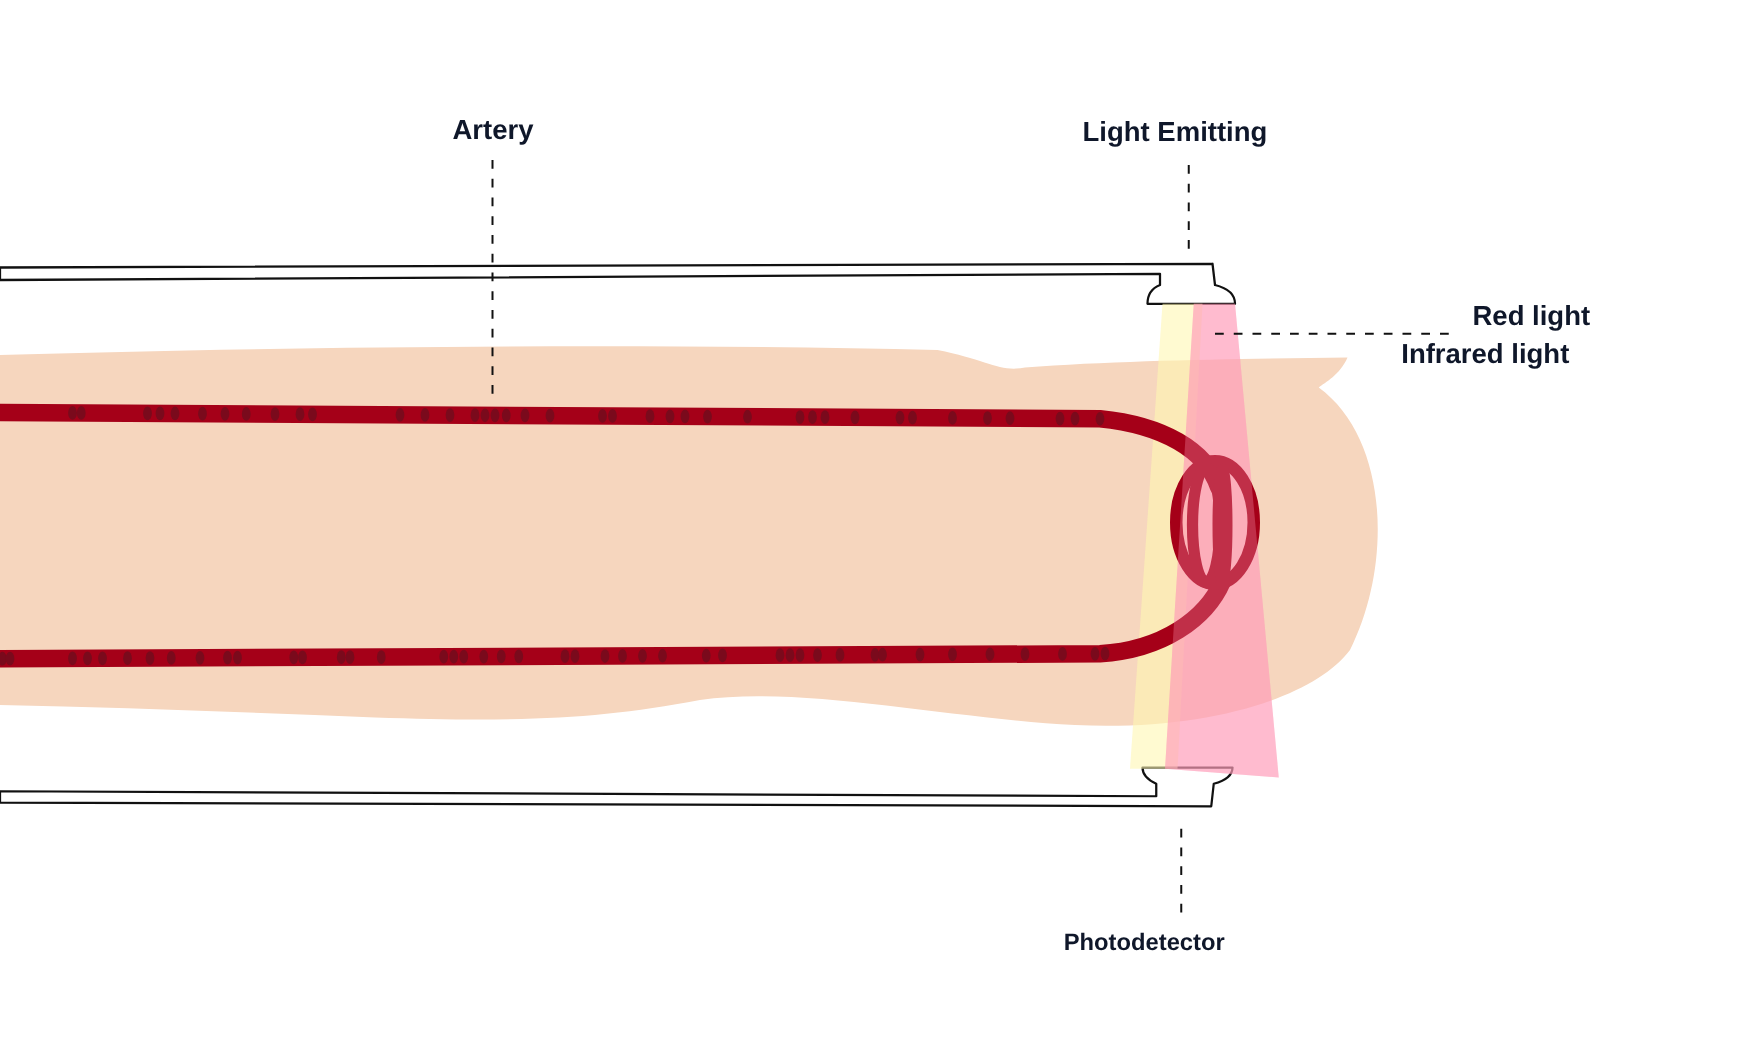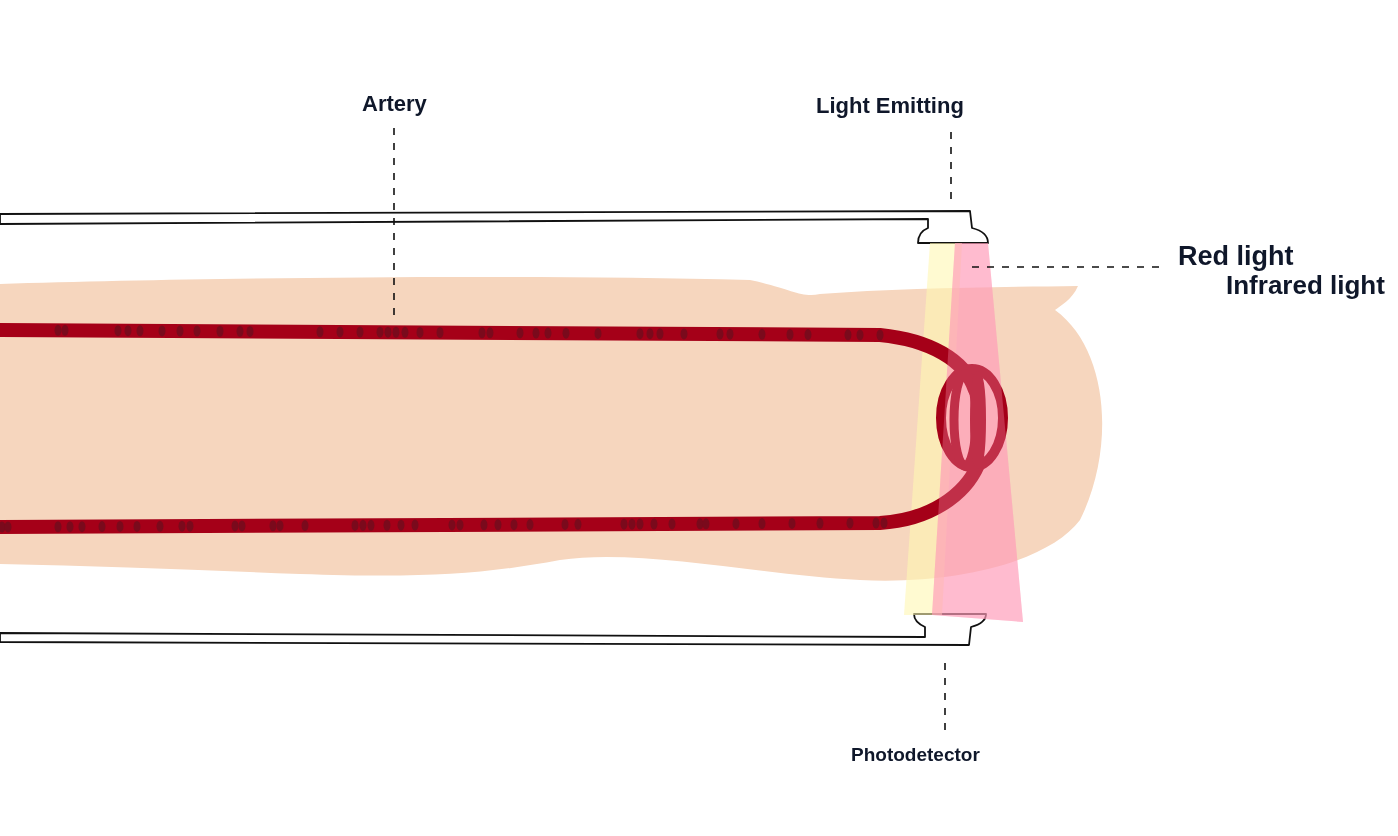--- a/index.html
+++ b/index.html
@@ -7,23 +7,23 @@
     #stage { position: absolute; left: 0; top: 0; width: 1398px; height: 836px; }
     .label {
       position: absolute;
       font-family: "Liberation Sans", sans-serif;
       font-weight: bold;
       color: #0f172a;
       white-space: nowrap;
       line-height: 1.2;
     }
     .lbl-artery { left: 362px; top: 91px; font-size: 22px; }
-    .lbl-emit { left: 816px; top: 93px; font-size: 22px; text-align: center; }
-    .lbl-red { left: 1178px; top: 240px; font-size: 27px; text-align: center; }
-    .lbl-ir { left: 1226px; top: 270px; font-size: 26px; }
+    .lbl-emit { left: 866px; top: 93px; font-size: 22px; text-align: center; }
+    .lbl-red { left: 1178px; top: 240px; font-size: 22px; text-align: center; }
+    .lbl-ir { left: 1121px; top: 270px; font-size: 22px; }
     .lbl-photo { left: 851px; top: 744px; font-size: 19px; }
   </style>
 </head>
 <body>
 
 <svg id="stage" width="1398" height="836" viewBox="0 0 1398 836" xmlns="http://www.w3.org/2000/svg">
 
   <g>
     <path d="M0,214 L970,211 L972,228 Q988,232 988,243 L918,243 Q918,232 928,228 L928,219 L0,224 Z" fill="#ffffff" stroke="#111" stroke-width="1.8" stroke-linejoin="round"></path>
   </g>

